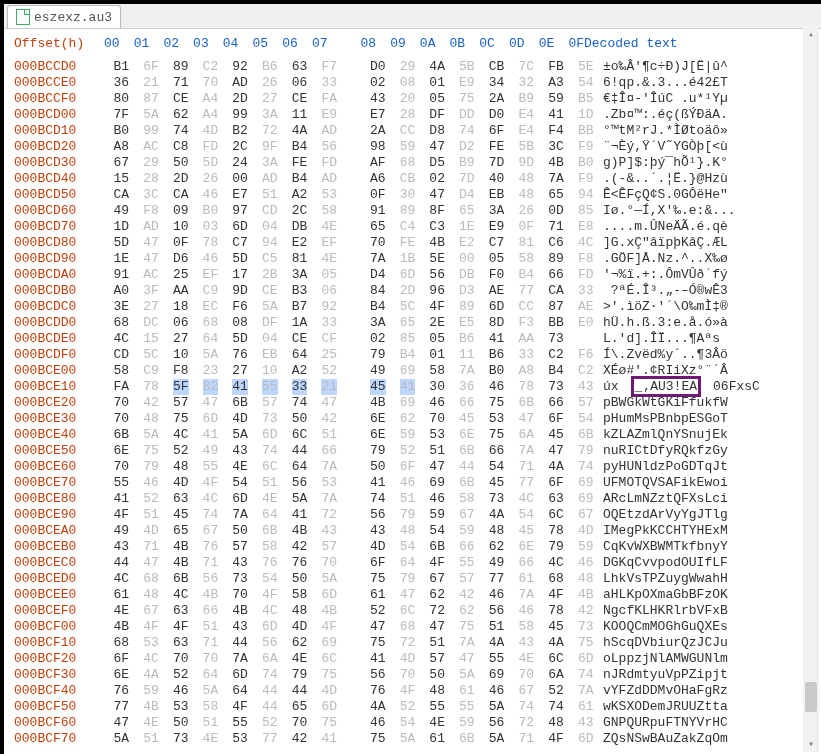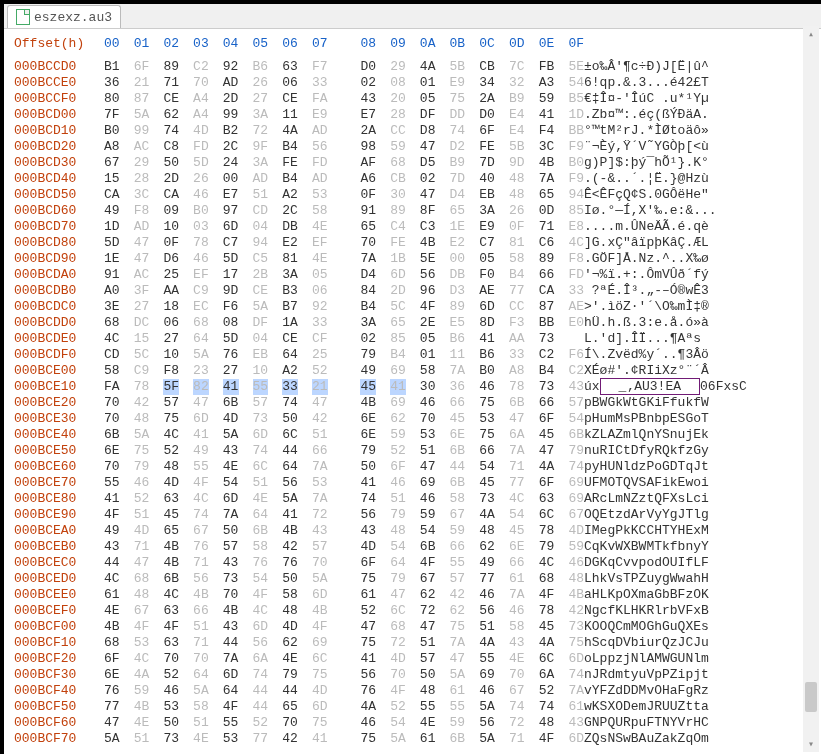--- a/index.html
+++ b/index.html
@@ -68,29 +68,30 @@
   .col-hdr { color: #1862c8; }
   .header-line {
     display: flex;
     margin-bottom: 8px;
     white-space: pre;
   }
   .row {
     display: flex;
     white-space: pre;
     line-height: 16px;
+    justify-content: space-between;
   }
   .off-cell { width: 90px; flex: 0 0 90px; }
   .hex-cell { width: 480px; flex: 0 0 480px; display: flex; gap: 14px; }
   .hex-b { display: inline-block; width: 26px; text-align: left; }
   .hex-sep { width: 8px; display: inline-block; }
   .hex-b.gray { color: #bbb; }
   .dec-cell { flex: 0 0 200px; }
   .hl { background: #bcd6ff; }
-  .hl-dec { border: 1px solid #701a75; padding: 0 18px; margin: -1px 0; }
+  .hl-dec { border: 3px solid #701a75; padding: 0 1px; margin: -1px 12px; }
   .scrollbar {
     position: absolute;
     top: 26px;
     right: 2px;
     bottom: 2px;
     width: 16px;
     background: #f1f1f1;
   }
   .scrollbar .arrow {
     height: 16px;
@@ -119,20 +120,21 @@
   <div class="tab">
     <span class="file-icon"></span>
     <span class="tab-label">eszexz.au3</span>
   </div>
 </div>
 
 <div class="hex-pane">
   <div class="header-line">
     <span class="off-cell col-off">Offset(h)</span>
     <span class="hex-cell" id="hex-col-headers"><span class="hex-b col-hdr">00</span><span class="hex-b col-hdr">01</span><span class="hex-b col-hdr">02</span><span class="hex-b col-hdr">03</span><span class="hex-b col-hdr">04</span><span class="hex-b col-hdr">05</span><span class="hex-b col-hdr">06</span><span class="hex-b col-hdr">07</span><span class="hex-sep"></span><span class="hex-b col-hdr">08</span><span class="hex-b col-hdr">09</span><span class="hex-b col-hdr">0A</span><span class="hex-b col-hdr">0B</span><span class="hex-b col-hdr">0C</span><span class="hex-b col-hdr">0D</span><span class="hex-b col-hdr">0E</span><span class="hex-b col-hdr">0F</span></span>
+    <span class="dec-cell col-hdr">Decoded text</span>
   </div>
   <div id="rows">
       <div class="row"><span class="off-cell col-off">000BCCD0</span><span class="hex-cell"><span class="hex-b">B1</span><span class="hex-b gray">6F</span><span class="hex-b">89</span><span class="hex-b gray">C2</span><span class="hex-b">92</span><span class="hex-b gray">B6</span><span class="hex-b">63</span><span class="hex-b gray">F7</span><span class="hex-sep"></span><span class="hex-b">D0</span><span class="hex-b gray">29</span><span class="hex-b">4A</span><span class="hex-b gray">5B</span><span class="hex-b">CB</span><span class="hex-b gray">7C</span><span class="hex-b">FB</span><span class="hex-b gray">5E</span></span><span class="dec-cell">±o‰Â'¶c÷Ð)J[Ë|û^</span></div>
       <div class="row"><span class="off-cell col-off">000BCCE0</span><span class="hex-cell"><span class="hex-b">36</span><span class="hex-b gray">21</span><span class="hex-b">71</span><span class="hex-b gray">70</span><span class="hex-b">AD</span><span class="hex-b gray">26</span><span class="hex-b">06</span><span class="hex-b gray">33</span><span class="hex-sep"></span><span class="hex-b">02</span><span class="hex-b gray">08</span><span class="hex-b">01</span><span class="hex-b gray">E9</span><span class="hex-b">34</span><span class="hex-b gray">32</span><span class="hex-b">A3</span><span class="hex-b gray">54</span></span><span class="dec-cell">6!qp.­&amp;.3...é42£T</span></div>
       <div class="row"><span class="off-cell col-off">000BCCF0</span><span class="hex-cell"><span class="hex-b">80</span><span class="hex-b gray">87</span><span class="hex-b">CE</span><span class="hex-b gray">A4</span><span class="hex-b">2D</span><span class="hex-b gray">27</span><span class="hex-b">CE</span><span class="hex-b gray">FA</span><span class="hex-sep"></span><span class="hex-b">43</span><span class="hex-b gray">20</span><span class="hex-b">05</span><span class="hex-b gray">75</span><span class="hex-b">2A</span><span class="hex-b gray">B9</span><span class="hex-b">59</span><span class="hex-b gray">B5</span></span><span class="dec-cell">€‡Î¤-'ÎúC .u*¹Yµ</span></div>
       <div class="row"><span class="off-cell col-off">000BCD00</span><span class="hex-cell"><span class="hex-b">7F</span><span class="hex-b gray">5A</span><span class="hex-b">62</span><span class="hex-b gray">A4</span><span class="hex-b">99</span><span class="hex-b gray">3A</span><span class="hex-b">11</span><span class="hex-b gray">E9</span><span class="hex-sep"></span><span class="hex-b">E7</span><span class="hex-b gray">28</span><span class="hex-b">DF</span><span class="hex-b gray">DD</span><span class="hex-b">D0</span><span class="hex-b gray">E4</span><span class="hex-b">41</span><span class="hex-b gray">1D</span></span><span class="dec-cell">.Zb¤™:.éç(ßÝÐäA.</span></div>
       <div class="row"><span class="off-cell col-off">000BCD10</span><span class="hex-cell"><span class="hex-b">B0</span><span class="hex-b gray">99</span><span class="hex-b">74</span><span class="hex-b gray">4D</span><span class="hex-b">B2</span><span class="hex-b gray">72</span><span class="hex-b">4A</span><span class="hex-b gray">AD</span><span class="hex-sep"></span><span class="hex-b">2A</span><span class="hex-b gray">CC</span><span class="hex-b">D8</span><span class="hex-b gray">74</span><span class="hex-b">6F</span><span class="hex-b gray">E4</span><span class="hex-b">F4</span><span class="hex-b gray">BB</span></span><span class="dec-cell">°™tM²rJ.­*ÌØtoäô»</span></div>
       <div class="row"><span class="off-cell col-off">000BCD20</span><span class="hex-cell"><span class="hex-b">A8</span><span class="hex-b gray">AC</span><span class="hex-b">C8</span><span class="hex-b gray">FD</span><span class="hex-b">2C</span><span class="hex-b gray">9F</span><span class="hex-b">B4</span><span class="hex-b gray">56</span><span class="hex-sep"></span><span class="hex-b">98</span><span class="hex-b gray">59</span><span class="hex-b">47</span><span class="hex-b gray">D2</span><span class="hex-b">FE</span><span class="hex-b gray">5B</span><span class="hex-b">3C</span><span class="hex-b gray">F9</span></span><span class="dec-cell">¨¬Èý,Ÿ´V˜YGÒþ[&lt;ù</span></div>
       <div class="row"><span class="off-cell col-off">000BCD30</span><span class="hex-cell"><span class="hex-b">67</span><span class="hex-b gray">29</span><span class="hex-b">50</span><span class="hex-b gray">5D</span><span class="hex-b">24</span><span class="hex-b gray">3A</span><span class="hex-b">FE</span><span class="hex-b gray">FD</span><span class="hex-sep"></span><span class="hex-b">AF</span><span class="hex-b gray">68</span><span class="hex-b">D5</span><span class="hex-b gray">B9</span><span class="hex-b">7D</span><span class="hex-b gray">9D</span><span class="hex-b">4B</span><span class="hex-b gray">B0</span></span><span class="dec-cell">g)P]$:þý¯hÕ¹}.K°</span></div>
       <div class="row"><span class="off-cell col-off">000BCD40</span><span class="hex-cell"><span class="hex-b">15</span><span class="hex-b gray">28</span><span class="hex-b">2D</span><span class="hex-b gray">26</span><span class="hex-b">00</span><span class="hex-b gray">AD</span><span class="hex-b">B4</span><span class="hex-b gray">AD</span><span class="hex-sep"></span><span class="hex-b">A6</span><span class="hex-b gray">CB</span><span class="hex-b">02</span><span class="hex-b gray">7D</span><span class="hex-b">40</span><span class="hex-b gray">48</span><span class="hex-b">7A</span><span class="hex-b gray">F9</span></span><span class="dec-cell">.(-&amp;..­´.­¦Ë.}@Hzù</span></div>

